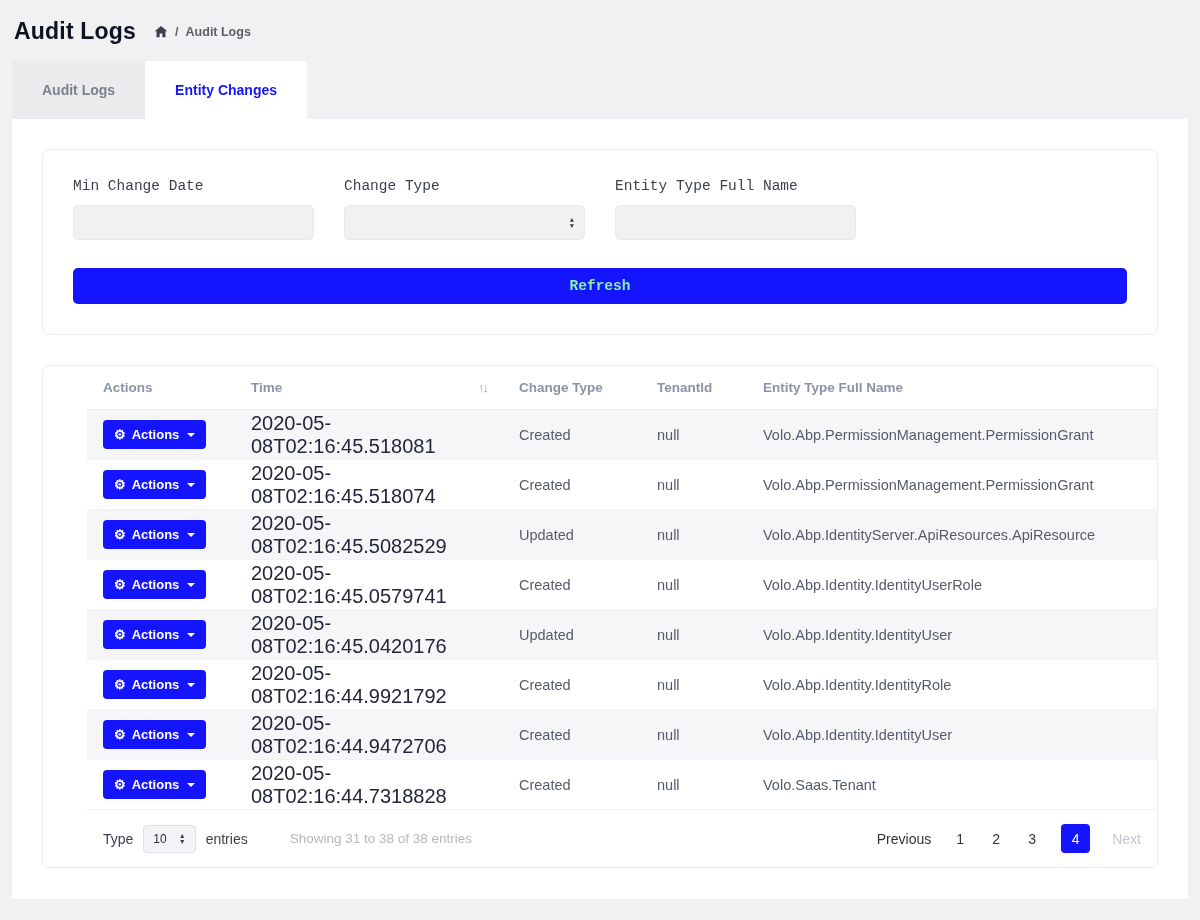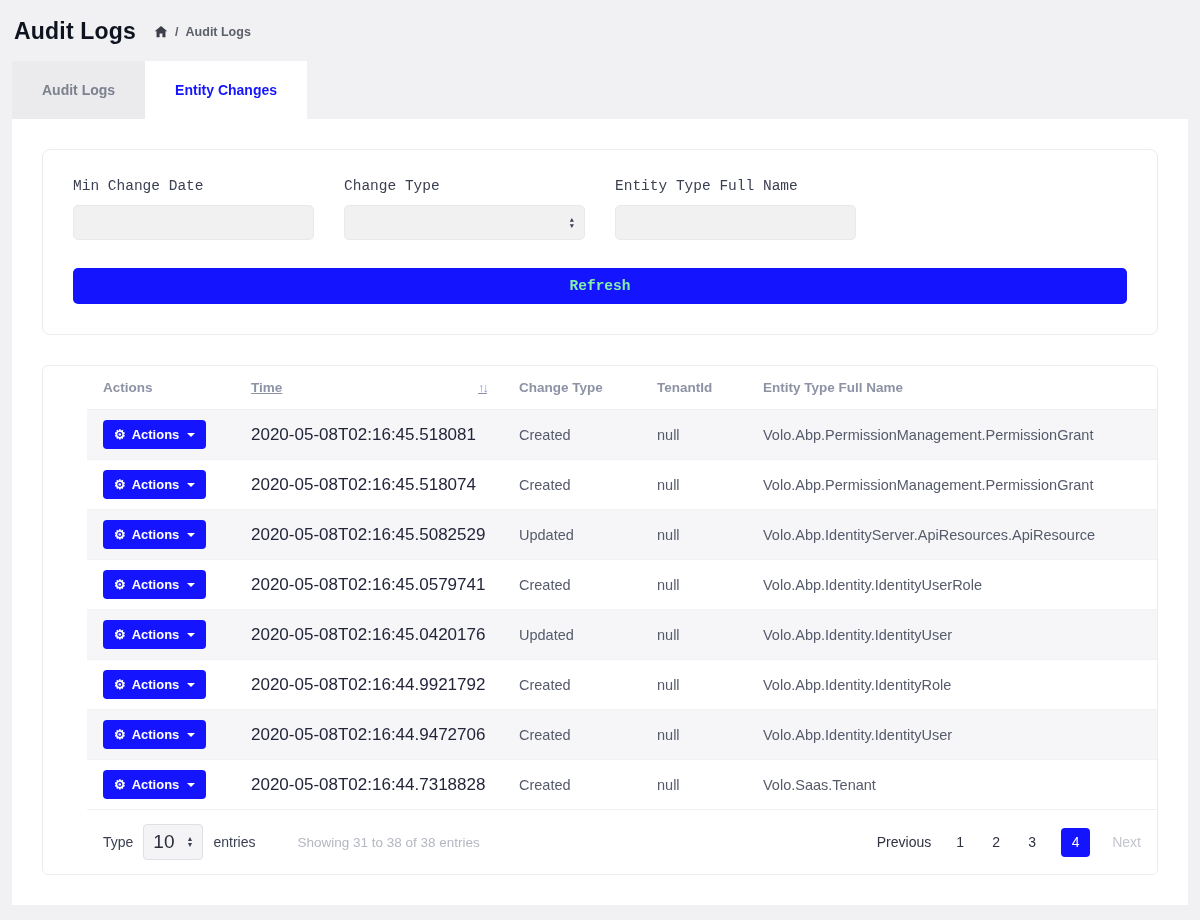--- a/index.html
+++ b/index.html
@@ -50,43 +50,43 @@
   
   .table-card { margin-top:30px; border:1px solid #ebecf1; border-radius:6px; overflow:hidden;padding-left:44px; }
   table { width:100%; border-collapse:collapse; }
   col.c-actions { width:148px; } col.c-time { width:268px; }
   col.c-type { width:138px; } col.c-tenant { width:106px; }
   th {
     text-align:left; padding:14px 16px; font-size:13.5px; font-weight:700; color:#8d93a5;
     border-bottom:1px solid #eceef2; background:#fff;
   }
   th.sortable { cursor:pointer; }
-  .th-flex { display:flex; align-items:flex-end; justify-content:space-between;text-decoration:underline; }
+  .th-flex { display:flex; align-items:flex-end; justify-content:space-between; }
   .sort-icon { color:#8b96f8; font-size:13px; letter-spacing:-2px; font-weight:400; }
   td { padding:0 16px; height:50px; font-size:14.5px; border-bottom:1px solid #f1f2f4; }
   tbody tr:nth-child(odd) td { background:#f6f6f8; }
-  td.cell-time { color:#23263a; font-size:17px; }
+  td.cell-time { color:#23263a; font-size:20px; }
   td.cell-gray { color:#565b6b; }
   .actions-btn {
     display:inline-flex; align-items:center; gap:6px; background:var(--primary); color:#fff;
     border:none; border-radius:4px; padding:7px 11px; font-family:inherit; font-size:13px;
     font-weight:700; cursor:pointer;
   }
   .gear { font-size:13px; line-height:1; }
   .caret {
     width:0; height:0; border-left:4px solid transparent; border-right:4px solid transparent;
     border-top:4px solid #fff; margin-left:2px;
   }
 
   
   .table-footer { display:flex; align-items:center; padding:14px 16px; background:#fff; }
   .show-group { display:flex; align-items:center; gap:10px; font-size:14px; color:#3a3f51; }
   .page-size-select {
     display:flex; align-items:center; gap:12px; background:#f4f4f6; border:1px solid #dfe0e5;
-    border-radius:4px; padding:6px 9px; font-size:19px; color:#2b2e3a; cursor:pointer;
+    border-radius:4px; padding:6px 9px; font-size:12px; color:#2b2e3a; cursor:pointer;
   }
   .showing-text { margin-left:42px; font-size:13.5px; color:#b4b7c1; }
   .pagination { margin-left:auto; display:flex; align-items:center; gap:22px; font-size:14px; color:#2f3341; }
   .page-link { cursor:pointer; }
   .page-num { cursor:pointer; min-width:14px; text-align:center; }
   .page-num.active {
     background:var(--primary); color:#fff; width:29px; height:29px; border-radius:4px;
     display:flex; align-items:center; justify-content:center;
   }
   .page-link.disabled { color:#c3c6ce; cursor:default; }

